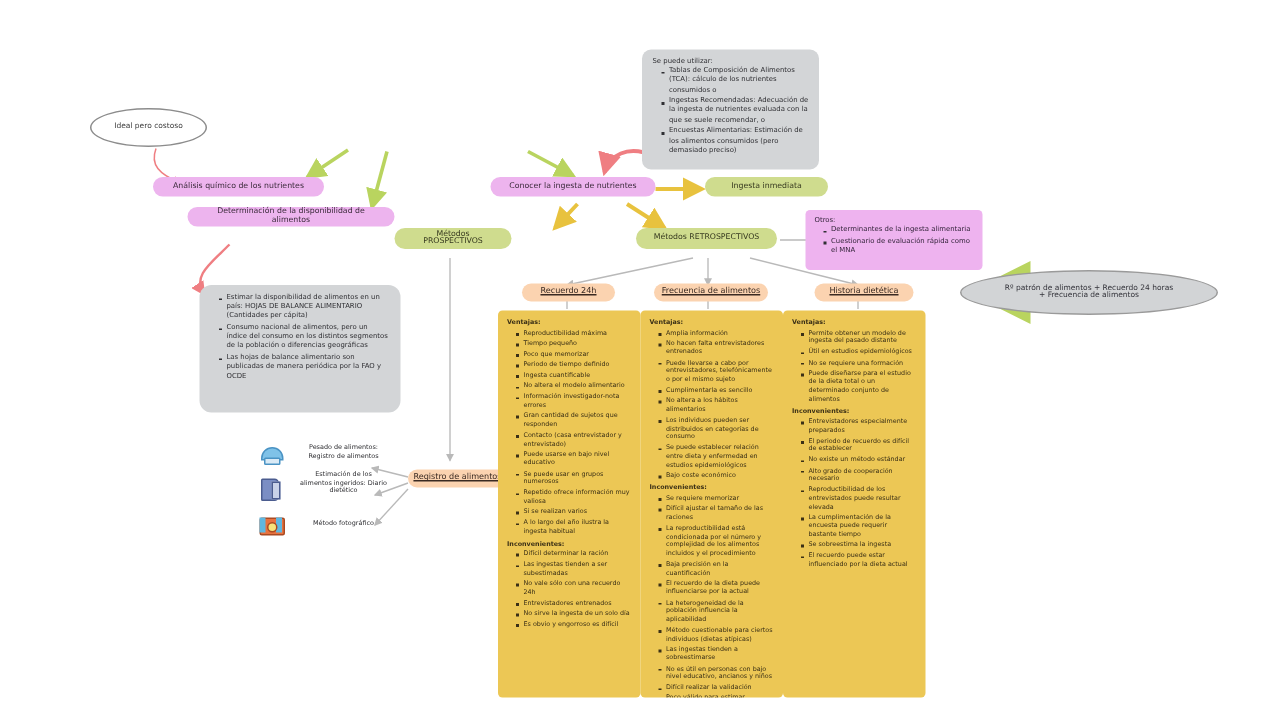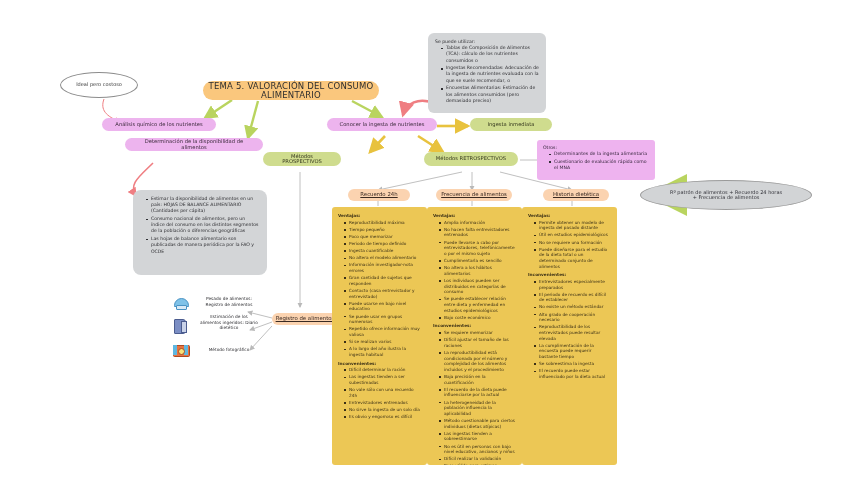--- a/index.html
+++ b/index.html
@@ -117,23 +117,20 @@
 
     <path d="M520,160 L548,160" stroke="#b9b9b9" stroke-width="0.9" fill="none" marker-end="url(#agr)"></path>
 
     <path d="M378,200 L378,206" stroke="#b9b9b9" stroke-width="0.9" fill="none"></path>
     <path d="M472,200 L472,206" stroke="#b9b9b9" stroke-width="0.9" fill="none"></path>
     <path d="M572,200 L572,206" stroke="#b9b9b9" stroke-width="0.9" fill="none"></path>
 
     <path d="M690,195 L652,195" stroke="#b9d45f" stroke-width="7" fill="none" marker-end="url(#ag)"></path>
   </svg>
 
-  <div class="node n-title" style="left:203px;top:81px;width:176px;height:19px;">
-    <span>TEMA 5. VALORACIÓN DEL CONSUMO ALIMENTARIO</span>
-  </div>
 
   <div class="node oval" style="left:60px;top:72px;width:78px;height:26px;">
     <span>Ideal pero costoso</span>
   </div>
 
   <div class="node n-purple pill" style="left:102px;top:118px;width:114px;height:13px;">
     <span>Análisis químico de los nutrientes</span>
   </div>
   <div class="node n-purple pill" style="left:125px;top:138px;width:138px;height:13px;">
     <span>Determinación de la disponibilidad de alimentos</span>

